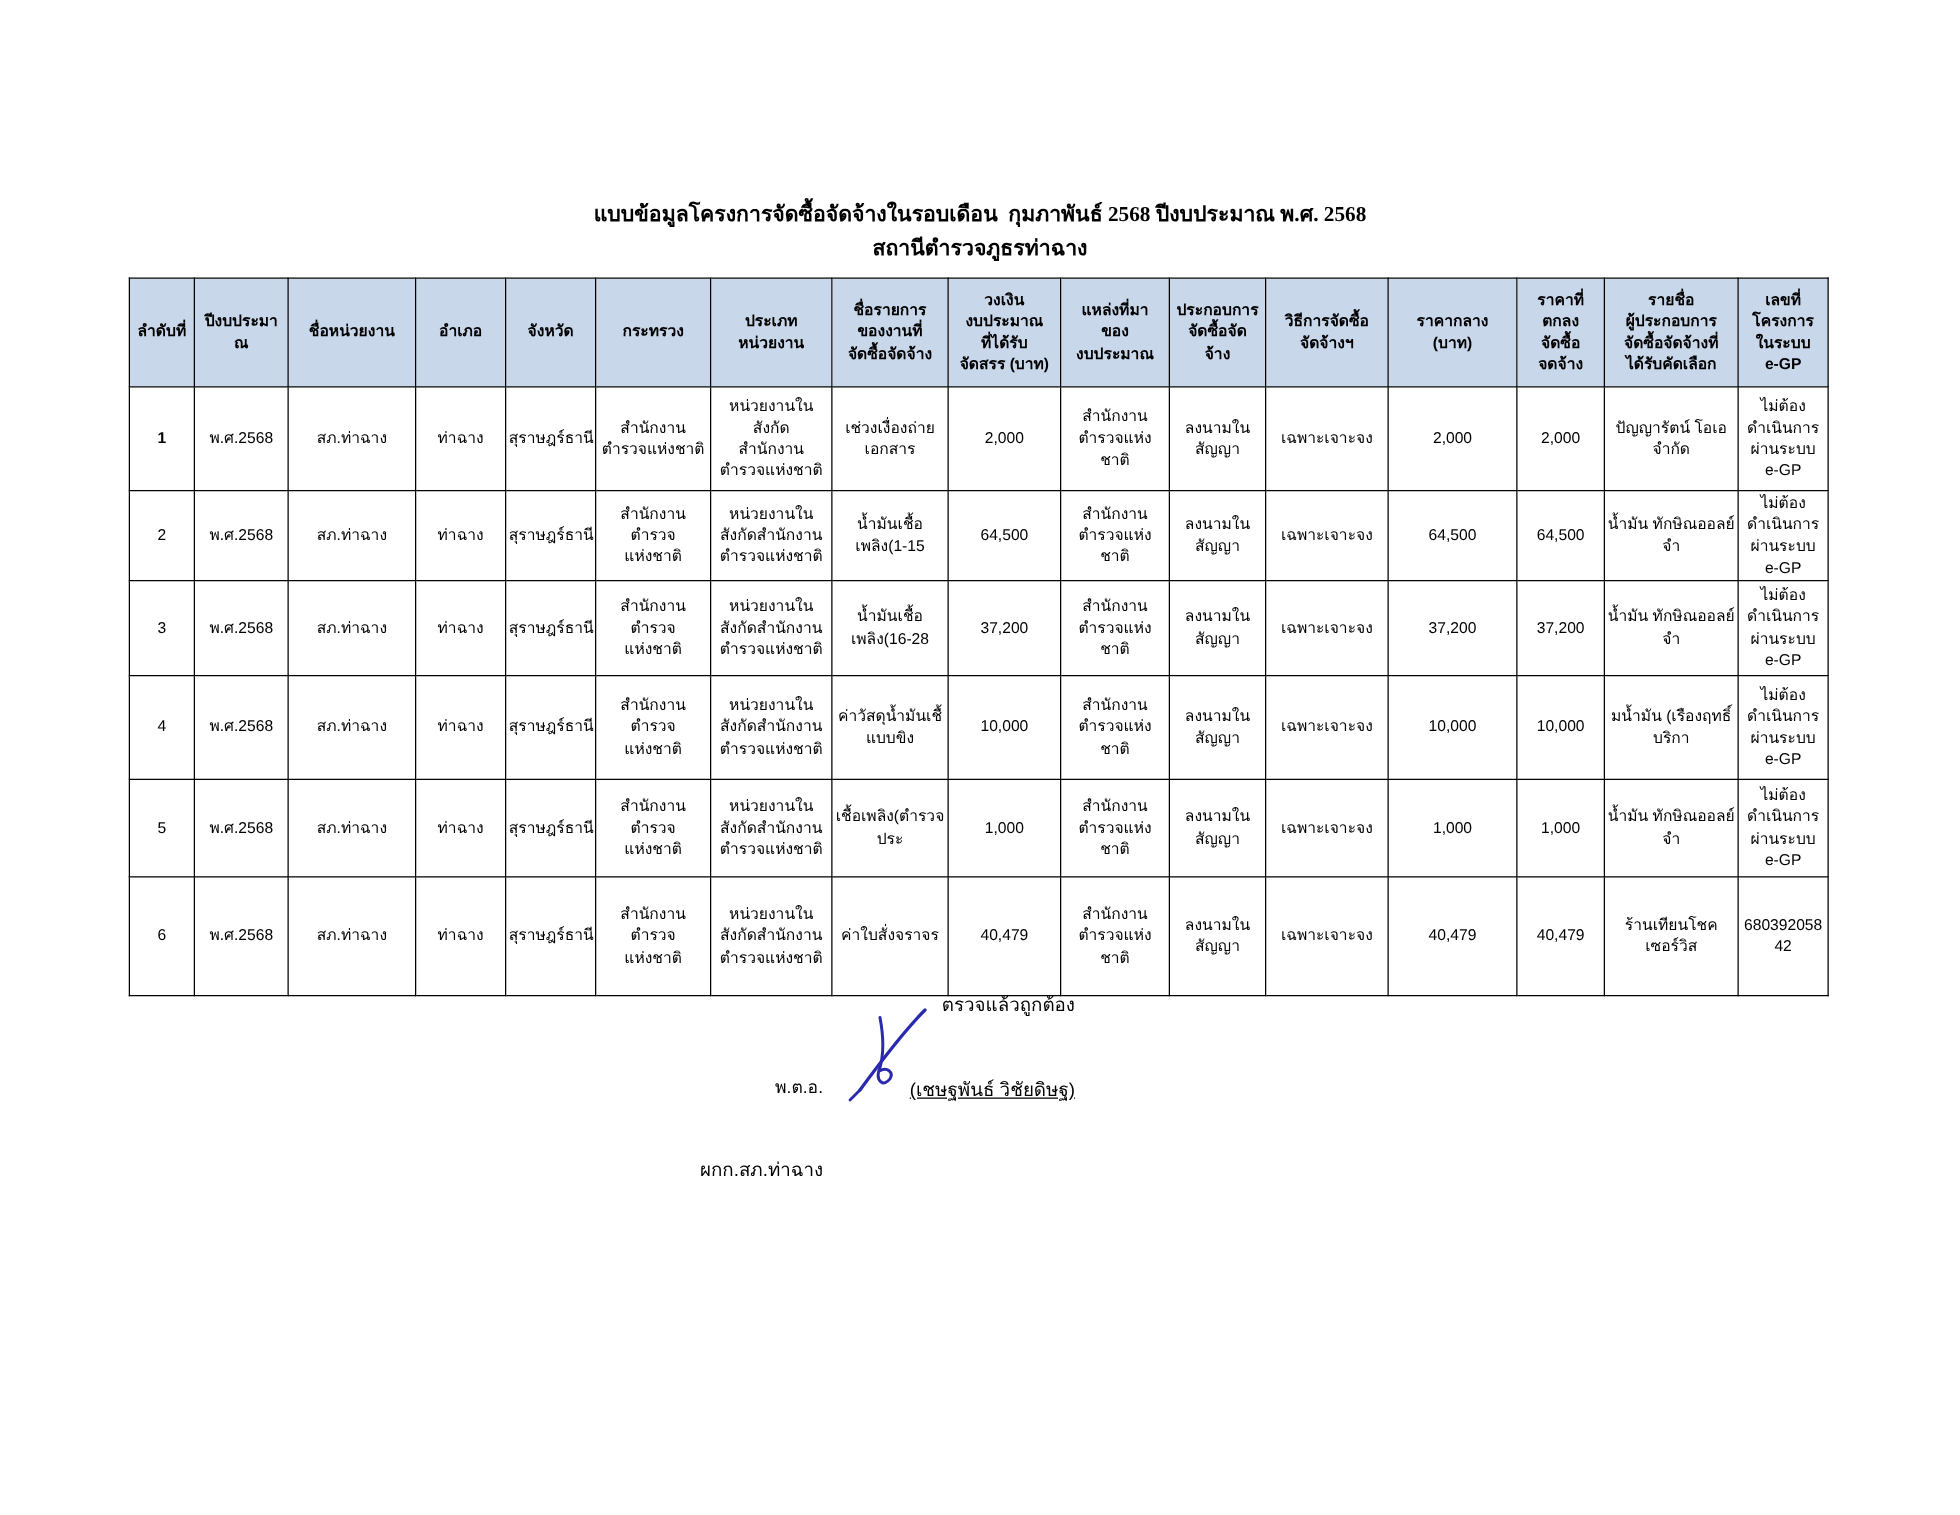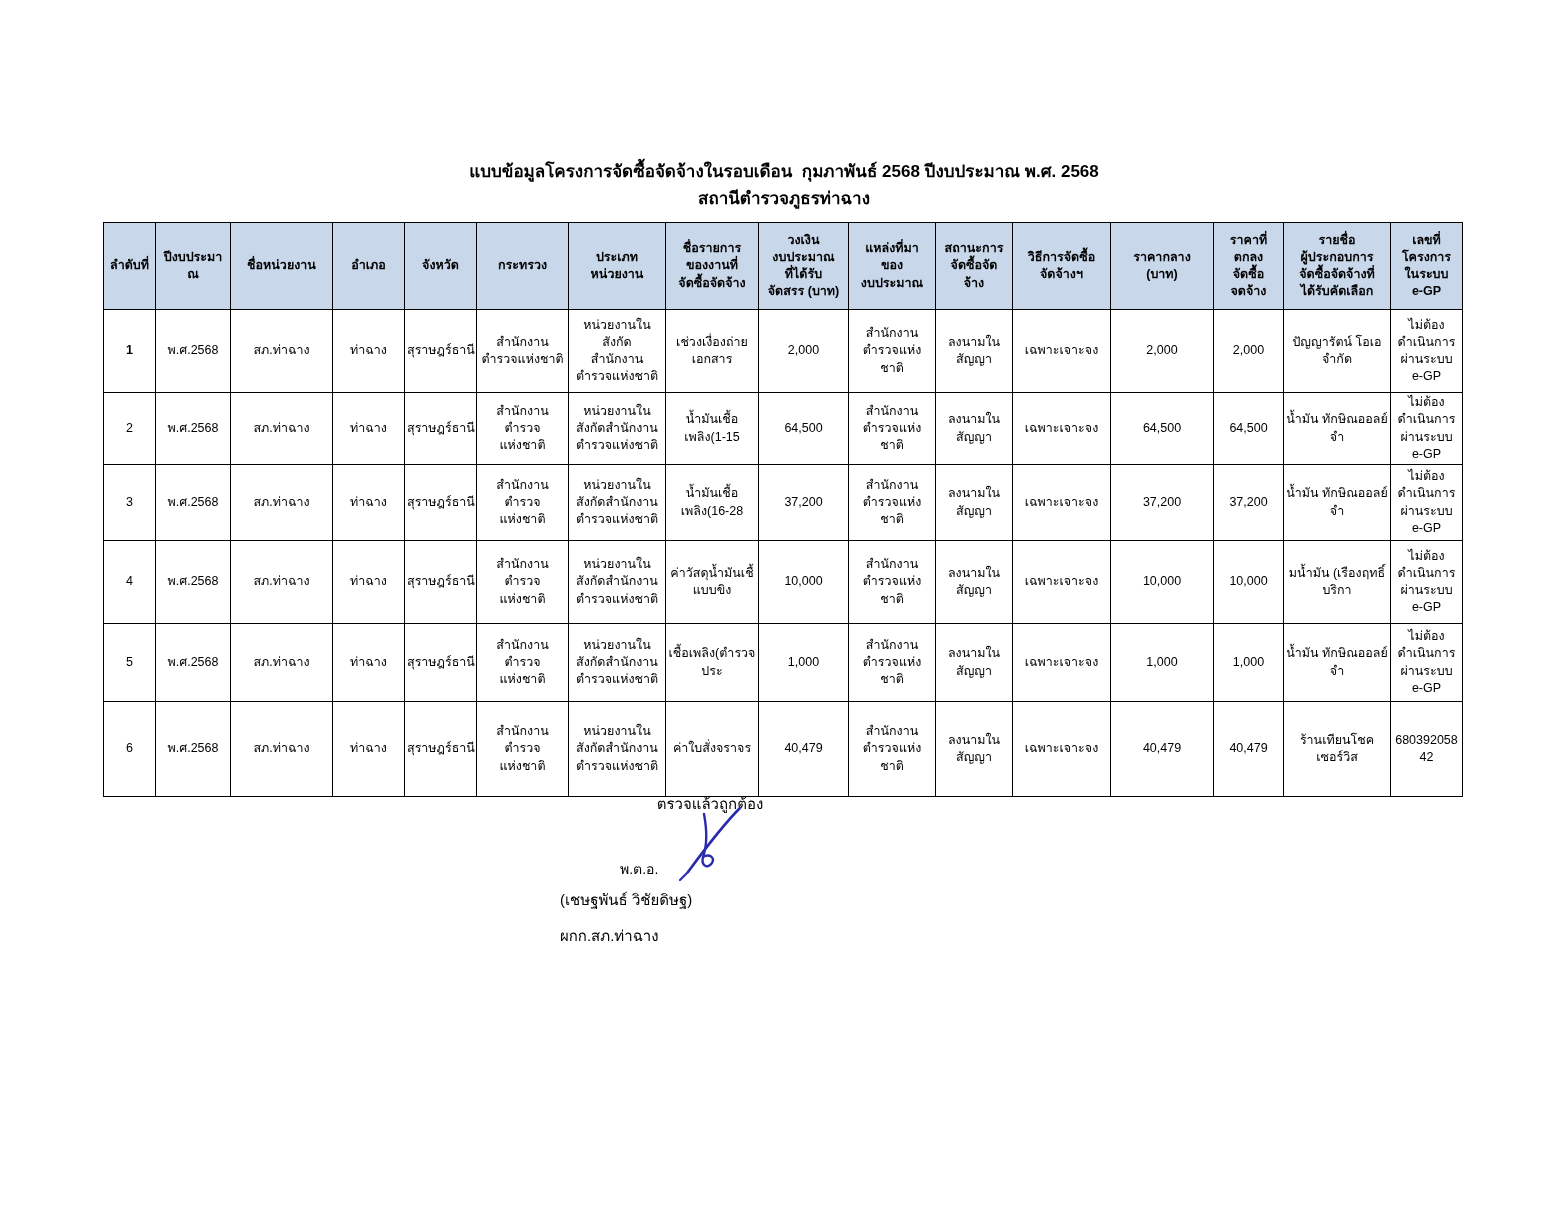--- a/index.html
+++ b/index.html
@@ -2,45 +2,45 @@
 <html style="--hdr: #c9d7ea; --ink: #2a2aae;"><head>
 <meta charset="utf-8">
 <style>
   :root { --hdr:#c9d7ea; --ink:#2a2aae; }
   html,body { margin:0; padding:0; }
   body {
     width:1568px; height:1212px; position:relative; background:#ffffff;
     font-family:"Liberation Sans", sans-serif; color:#000;
   }
   .title-block { position:absolute; top:158px; left:0; width:1568px; text-align:center; }
-  .title-line { font-weight:bold; font-size:17px; line-height:27px; white-space:pre; }
+  .title-line { font-weight:bold; font-size:17px; line-height:27px; white-space:pre;font-family:Liberation Serif, serif; }
 
   table.report {
     position:absolute; left:103px; top:222px; width:1359px;
     border-collapse:collapse; table-layout:fixed; font-size:12.5px;
   }
   table.report th, table.report td {
     border:1px solid #000; text-align:center; vertical-align:middle;
     padding:1px 2px; white-space:pre-line; overflow:hidden; line-height:1.38;
   }
   table.report th { background:var(--hdr); font-weight:bold; height:84px; }
   td.num { text-align:right; padding-right:4px; white-space:nowrap;margin-top:15px; }
   td.clip { white-space:nowrap; padding:0; text-align:center; }
   td.bold { font-weight:bold; }
   tr.r1 td { height:80px; }
   tr.r2 td { height:66px; }
   tr.r3 td { height:73px; }
   tr.r4 td { height:80px; }
   tr.r5 td { height:75px; }
   tr.r6 td { height:92px; }
 
-  .footer-verified { position:absolute; left:560px; top:792px; width:300px; text-align:center; font-size:15px; }
+  .footer-verified { position:absolute; left:560px; top:792px; width:300px; text-align:right; font-size:15px; }
   .signature { position:absolute; left:658px; top:802px; }
   .footer-rank { position:absolute; left:620px; top:858px; font-size:14px; }
-  .footer-name { position:absolute; left:560px; top:888px; width:300px; text-align:left; font-size:15px; }
+  .footer-name { position:absolute; left:560px; top:860px; width:300px; text-align:right; font-size:15px;text-decoration:underline; }
   .footer-pos  { position:absolute; left:560px; top:924px; width:300px; font-size:15px; }
 </style>
 </head>
 <body>
 
 <div class="title-block">
   <div class="title-line">แบบข้อมูลโครงการจัดซื้อจัดจ้างในรอบเดือน  กุมภาพันธ์ 2568 ปีงบประมาณ พ.ศ. 2568</div>
   <div class="title-line">สถานีตำรวจภูธรท่าฉาง</div>
 </div>
 
@@ -77,21 +77,21 @@
       <th>ชื่อรายการ
 ของงานที่
 จัดซื้อจัดจ้าง</th>
       <th>วงเงิน
 งบประมาณ
 ที่ได้รับ
 จัดสรร (บาท)</th>
       <th>แหล่งที่มา
 ของ
 งบประมาณ</th>
-      <th>สถานะการ
+      <th>ประกอบการ
 จัดซื้อจัด
 จ้าง</th>
       <th>วิธีการจัดซื้อ
 จัดจ้างฯ</th>
       <th>ราคากลาง
 (บาท)</th>
       <th>ราคาที่
 ตกลง
 จัดซื้อ
 จดจ้าง</th>

